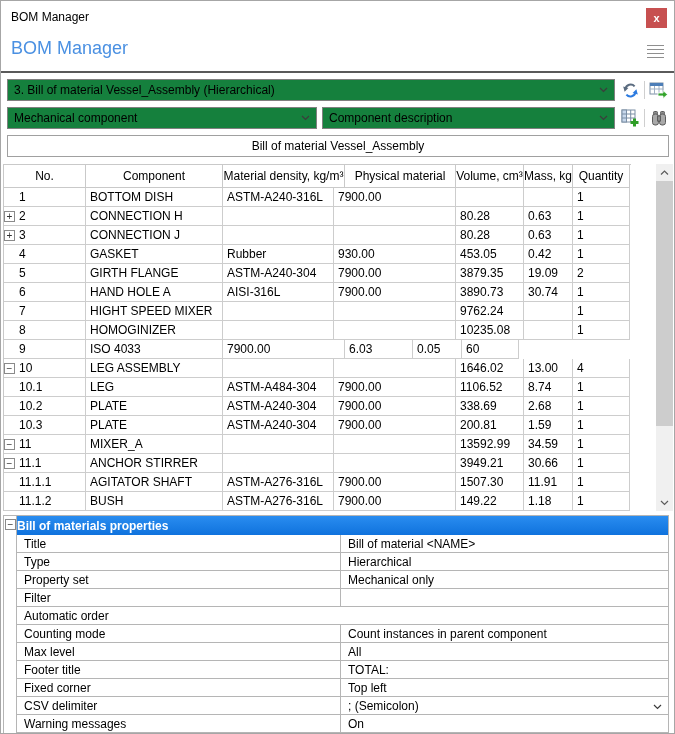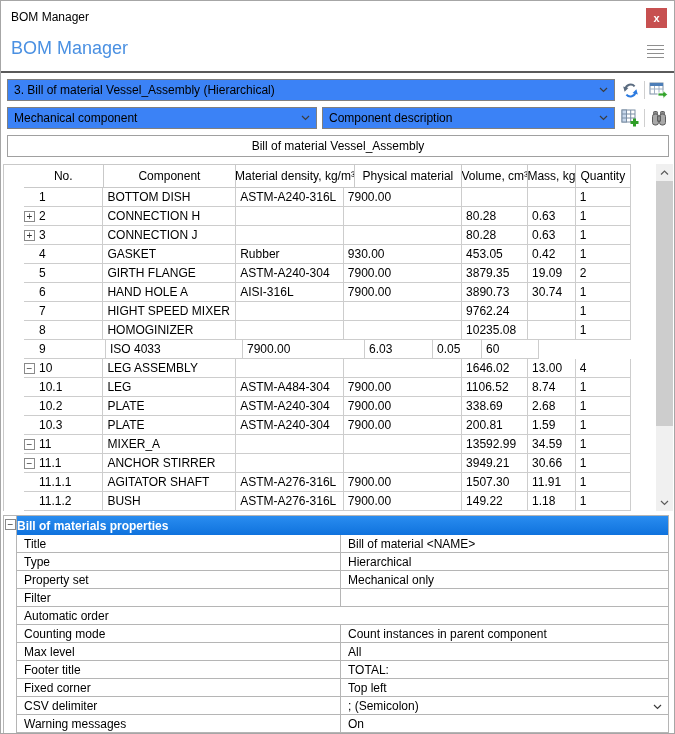--- a/index.html
+++ b/index.html
@@ -19,21 +19,21 @@
   
   .app-title{ position:absolute; left:10px; top:37px; font-size:18px; color:#4a90e2; }
   .menu-icon{ position:absolute; right:10px; top:44px; width:17px; }
   .menu-icon div{ height:1px; background:#8f8f8f; margin-bottom:3px; }
   .hsep{ position:absolute; left:0; right:0; top:70px; height:2px; background:#5a5a5a; }
 
   
   .tool-row{ position:absolute; left:6px; right:5px; height:22px; display:flex; align-items:center; }
   .row1{ top:78px; } .row2{ top:106px; }
   .combo{
-    height:22px; border:1px solid #808080; background:#3b82f6; display:flex;
+    height:22px; border:1px solid #808080; background:#15803d; display:flex;
     align-items:center; padding:0 6px; position:relative;
   }
   .combo .val{ flex:1; overflow:hidden; white-space:nowrap; }
   .combo .chev{ margin-left:6px; }
   .combo-main{ flex:1; margin-right:5px; }
   .combo-a{ width:310px; margin-right:5px; }
   .combo-b{ flex:1; margin-right:5px; }
   .tbtn{ width:21px; height:21px; display:flex; align-items:center; justify-content:center; }
   .vsep{ width:1px; height:18px; background:#cfcfcf; margin:0 3px; }
 
@@ -47,21 +47,21 @@
   .thead{ display:flex; height:24px; border-top:1px solid #c9c9c9; }
   .thead .cell{
     border-right:1px solid #c9c9c9; border-bottom:1px solid #c9c9c9;
     display:flex; align-items:center; justify-content:center; white-space:nowrap; overflow:hidden;
   }
   .trow{ display:flex; height:19px; }
   .trow .cell{
     border-right:1px solid #cdcdcd; border-bottom:1px solid #cdcdcd;
     display:flex; align-items:center; padding-left:4px; white-space:nowrap; overflow:hidden;
   }
-  .c0{ width:82px;margin-left:20px; } .c1{ width:137px; } .c2{ width:111px; } .c3{ width:122px; }
+  .c0{ width:82px; } .c1{ width:137px; } .c2{ width:111px; } .c3{ width:122px; }
   .c4{ width:68px; } .c5{ width:49px; } .c6{ width:57px; }
   .no-cell{ padding-left:0 !important; }
   .expand-box{
     width:11px; height:11px; border:1px solid #8a8a8a; background:#fff;
     display:inline-flex; align-items:center; justify-content:center;
     font-size:10px; line-height:9px; color:#333; margin-right:4px; flex:none;
   }
   .box-spacer{ display:inline-block; width:15px; flex:none; }
 
   

